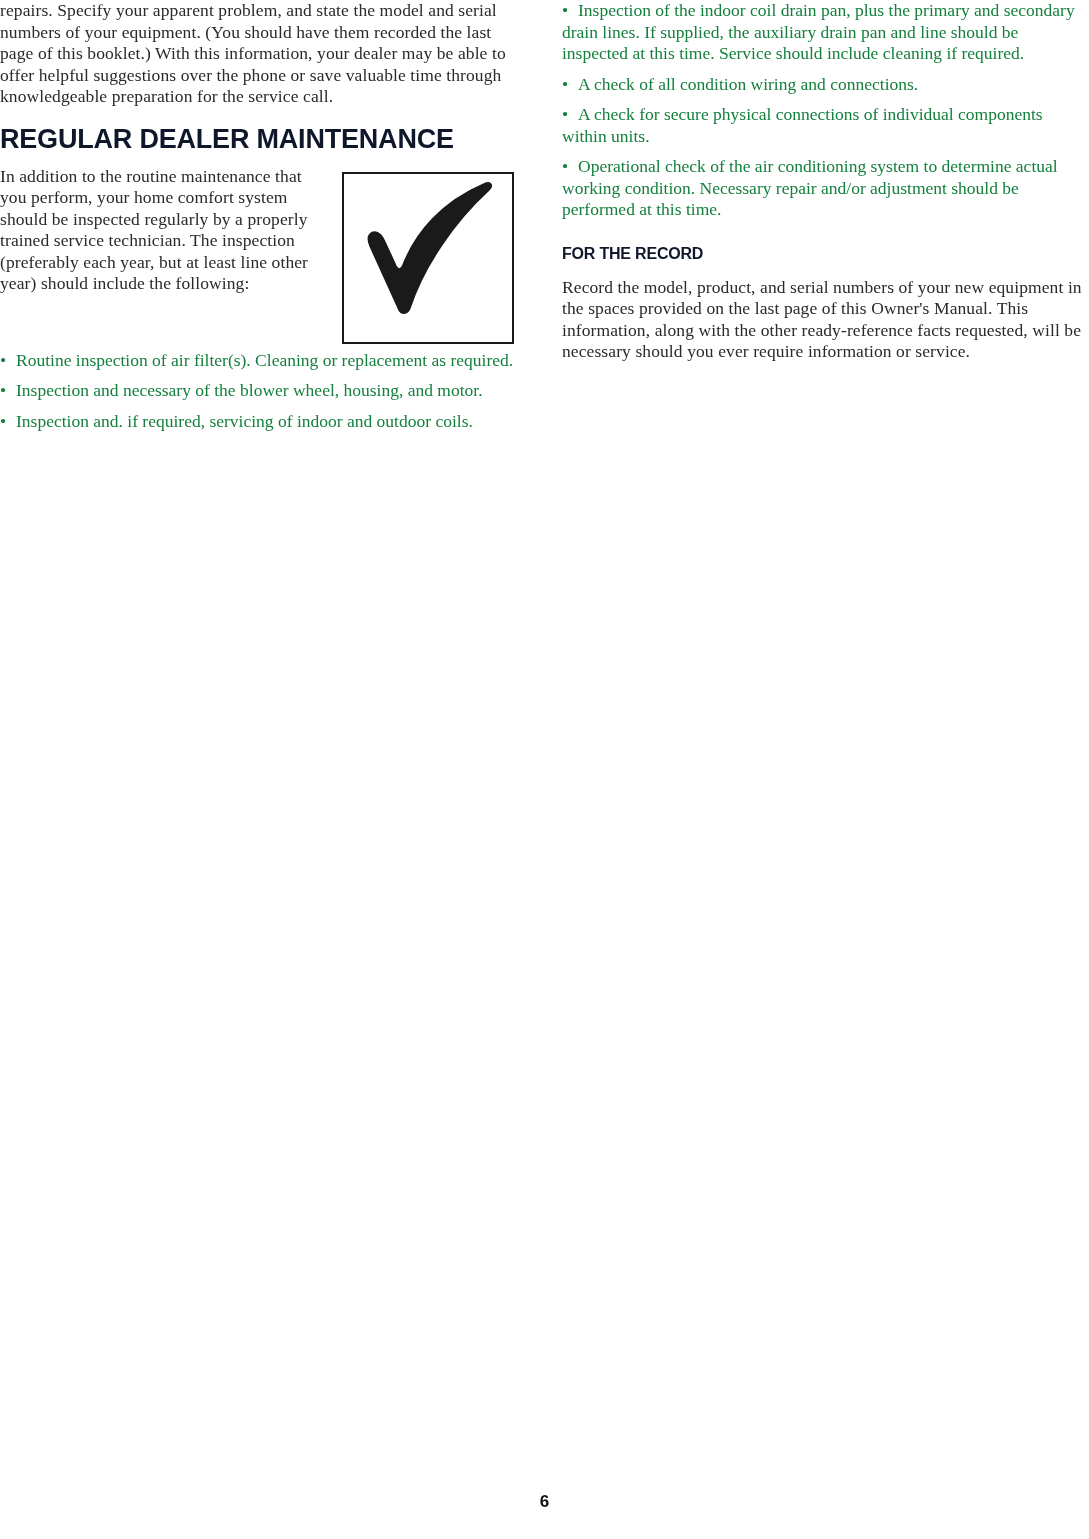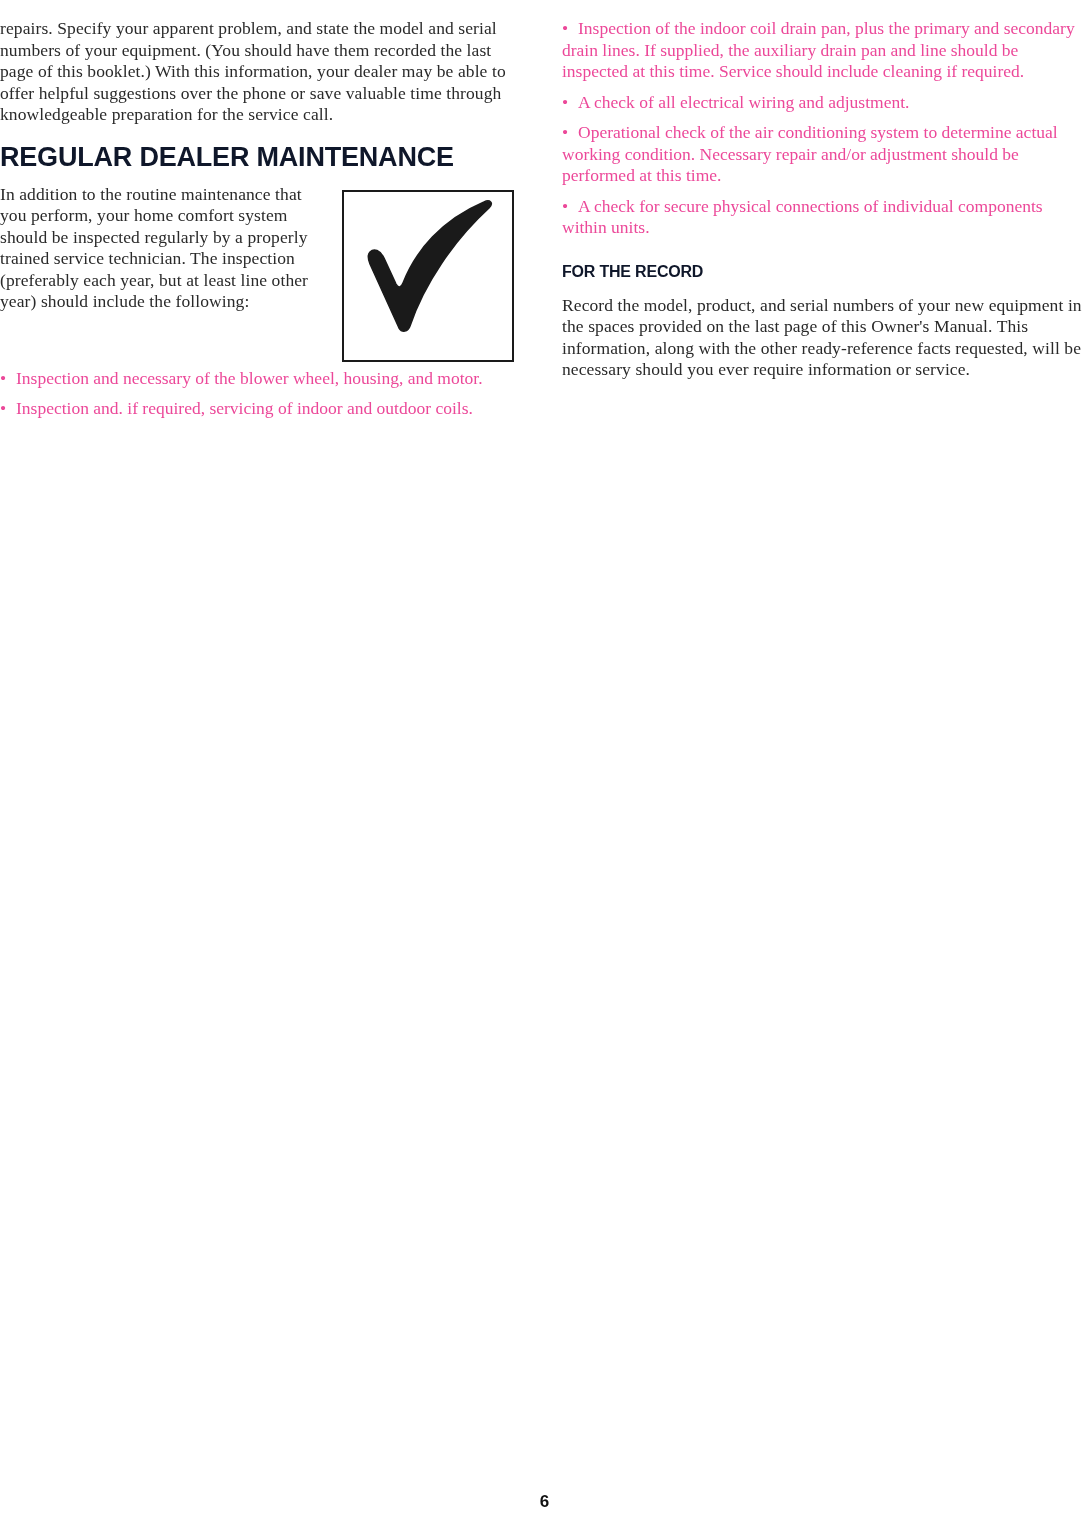--- a/index.html
+++ b/index.html
@@ -26,21 +26,20 @@
     left: 0; top: 0;
     width: 1089px;
     display: flex;
     flex-direction: row;
     gap: 36px;
     padding: 0;
   }
   .col {
     width: 526px;
     box-sizing: border-box;
-    margin-top: 18px;
   }
   .col-left { padding-left: 0px; }
   .col-right { padding-left: 0px; }
 
   p.body {
     margin: 0 0 10px 0;
     font-size: 17.5px;
     line-height: 21.5px;
     text-align: left;
     color: #2a2a2a;
@@ -60,21 +59,21 @@
     font-size: 16px;
     margin: 18px 0 8px 0;
   }
 
   .bullet {
     position: relative;
     margin: 0 0 9px 0;
     padding-left: 0;
     font-size: 17.5px;
     line-height: 21.5px;
-    color: #ec4899;
+    color: #15803d;
   }
   .bullet .dot {
     display: inline-block;
     width: 16px;
   }
 
   .wrapfig {
     float: right;
     width: 172px;
     height: 172px;
@@ -118,41 +117,44 @@
       <div class="intro-wrap">
         <div class="wrapfig">
           <svg width="167" height="167" viewBox="0 0 167 167" xmlns="http://www.w3.org/2000/svg">
             <path d="M26 60 C30 56, 36 58, 40 66 L52 92 C54 96, 57 96, 59 91 C72 58, 98 28, 140 10 C146 7, 150 11, 145 16 C110 48, 80 92, 66 134 C64 140, 58 141, 55 136 L26 72 C24 67, 24 62, 26 60 Z" fill="#1a1a1a" stroke="#1a1a1a" stroke-width="1.5"></path>
           </svg>
         </div>
         <p class="body blurtext">In addition to the routine maintenance that you perform, your home comfort system should be inspected regularly by a properly trained service technician. The inspection (preferably each year, but at least line other year) should include the following:</p>
       </div>
 
       <div class="bullet blurtext">
+        <span class="dot">•</span><span>Routine inspection of air filter(s). Cleaning or replacement as required.</span>
+      </div>
+      <div class="bullet blurtext">
         <span class="dot">•</span><span>Inspection and necessary of the blower wheel, housing, and motor.</span>
       </div>
       <div class="bullet blurtext">
         <span class="dot">•</span><span>Inspection and. if required, servicing of indoor and outdoor coils.</span>
       </div>
 
     </div>
 
     <div class="col col-right">
 
       <div class="bullet blurtext">
         <span class="dot">•</span><span>Inspection of the indoor coil drain pan, plus the primary and secondary drain lines. If supplied, the auxiliary drain pan and line should be inspected at this time. Service should include cleaning if required.</span>
       </div>
       <div class="bullet blurtext">
-        <span class="dot">•</span><span>A check of all electrical wiring and adjustment.</span>
+        <span class="dot">•</span><span>A check of all condition wiring and connections.</span>
+      </div>
+      <div class="bullet blurtext">
+        <span class="dot">•</span><span>A check for secure physical connections of individual components within units.</span>
       </div>
       <div class="bullet blurtext">
         <span class="dot">•</span><span>Operational check of the air conditioning system to determine actual working condition. Necessary repair and/or adjustment should be performed at this time.</span>
-      </div>
-      <div class="bullet blurtext">
-        <span class="dot">•</span><span>A check for secure physical connections of individual components within units.</span>
       </div>
 
 
       <h2 class="section smaller">FOR THE RECORD</h2>
 
       <p class="body blurtext">Record the model, product, and serial numbers of your new equipment in the spaces provided on the last page of this Owner's Manual. This information, along with the other ready-reference facts requested, will be necessary should you ever require information or service.</p>
 
     </div>
 
   </div>

